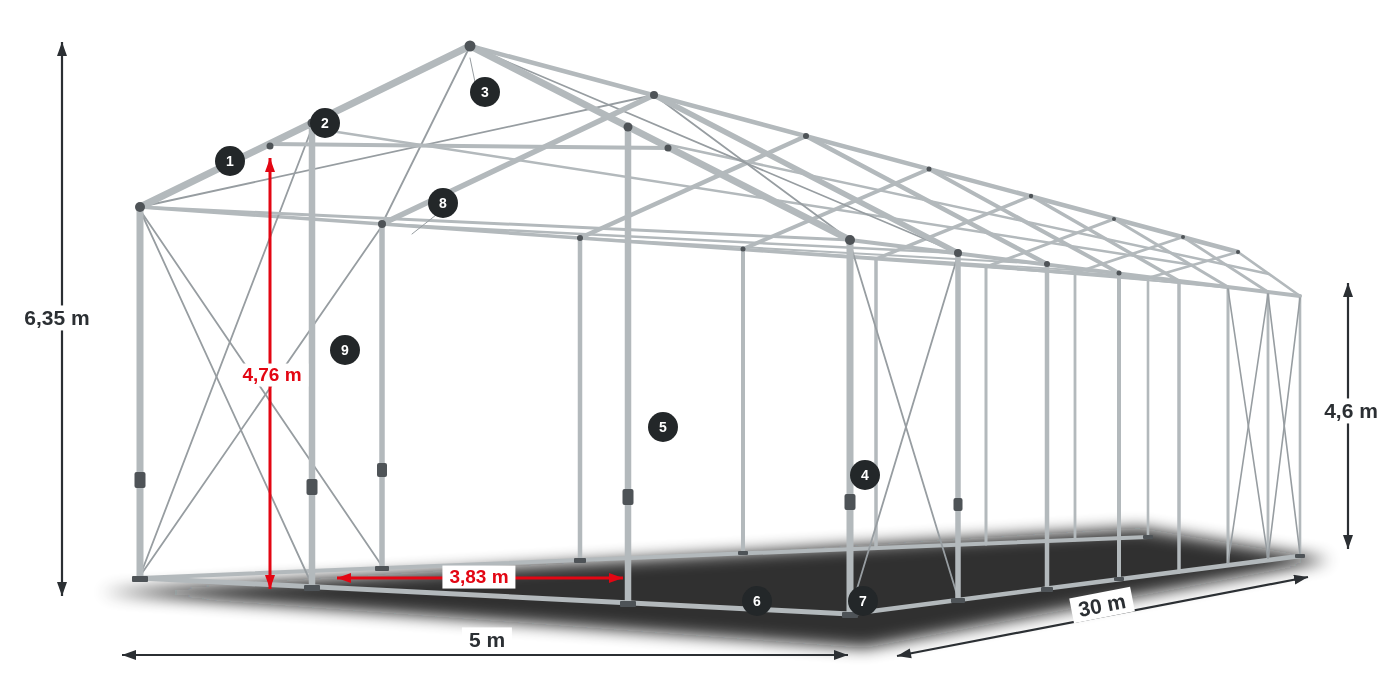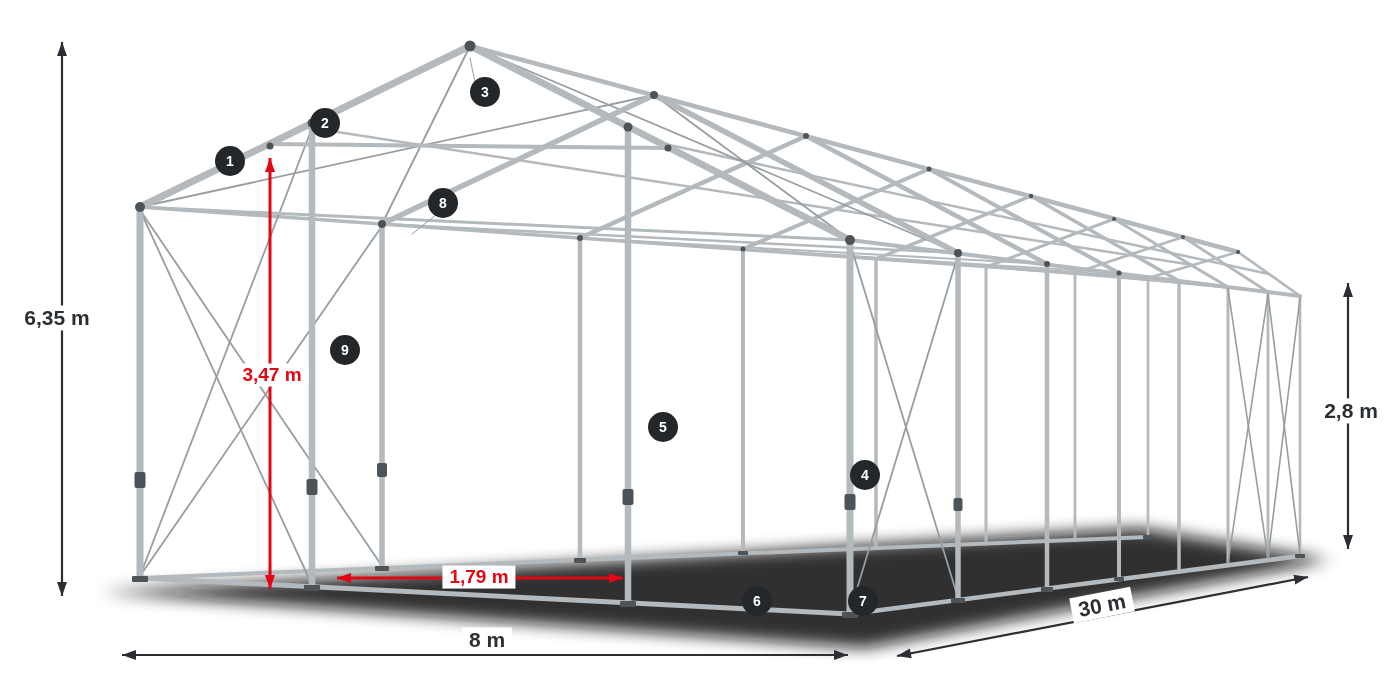--- a/index.html
+++ b/index.html
@@ -215,24 +215,24 @@
       <g>
         <line class="redline" stroke-width="3" x1="270" y1="158" x2="270" y2="589" marker-start="url(#mStartR)" marker-end="url(#mEndR)"></line>
       </g>
       <g>
         <line class="redline" stroke-width="3" x1="337" y1="578" x2="623" y2="578" marker-start="url(#mStartR)" marker-end="url(#mEndR)"></line>
       </g>
     </g>
   </svg>
 
   <div class="dim-label" style="left:57px;top:318px;">6,35 m</div>
-  <div class="dim-label red" style="left:272px;top:375px;">3,47 m</div>
-  <div class="dim-label" style="left:1351px;top:411px;">2,8 m</div>
-  <div class="dim-label red" style="left:479px;top:577px;">1,79 m</div>
-  <div class="dim-label" style="left:487px;top:640px;">8 m</div>
+  <div class="dim-label red" style="left:272px;top:375px;">4,76 m</div>
+  <div class="dim-label" style="left:1351px;top:411px;">4,6 m</div>
+  <div class="dim-label red" style="left:479px;top:577px;">3,83 m</div>
+  <div class="dim-label" style="left:487px;top:640px;">5 m</div>
   <div class="dim-label rot" style="left:1102px;top:605px;">30 m</div>
 
   <div class="badge" style="left:230px;top:161px;">1</div>
   <div class="badge" style="left:325px;top:123px;">2</div>
   <div class="badge" style="left:485px;top:92px;">3</div>
   <div class="badge" style="left:865px;top:475px;">4</div>
   <div class="badge" style="left:663px;top:427px;">5</div>
   <div class="badge" style="left:757px;top:601px;">6</div>
   <div class="badge" style="left:863px;top:601px;">7</div>
   <div class="badge" style="left:443px;top:203px;">8</div>

